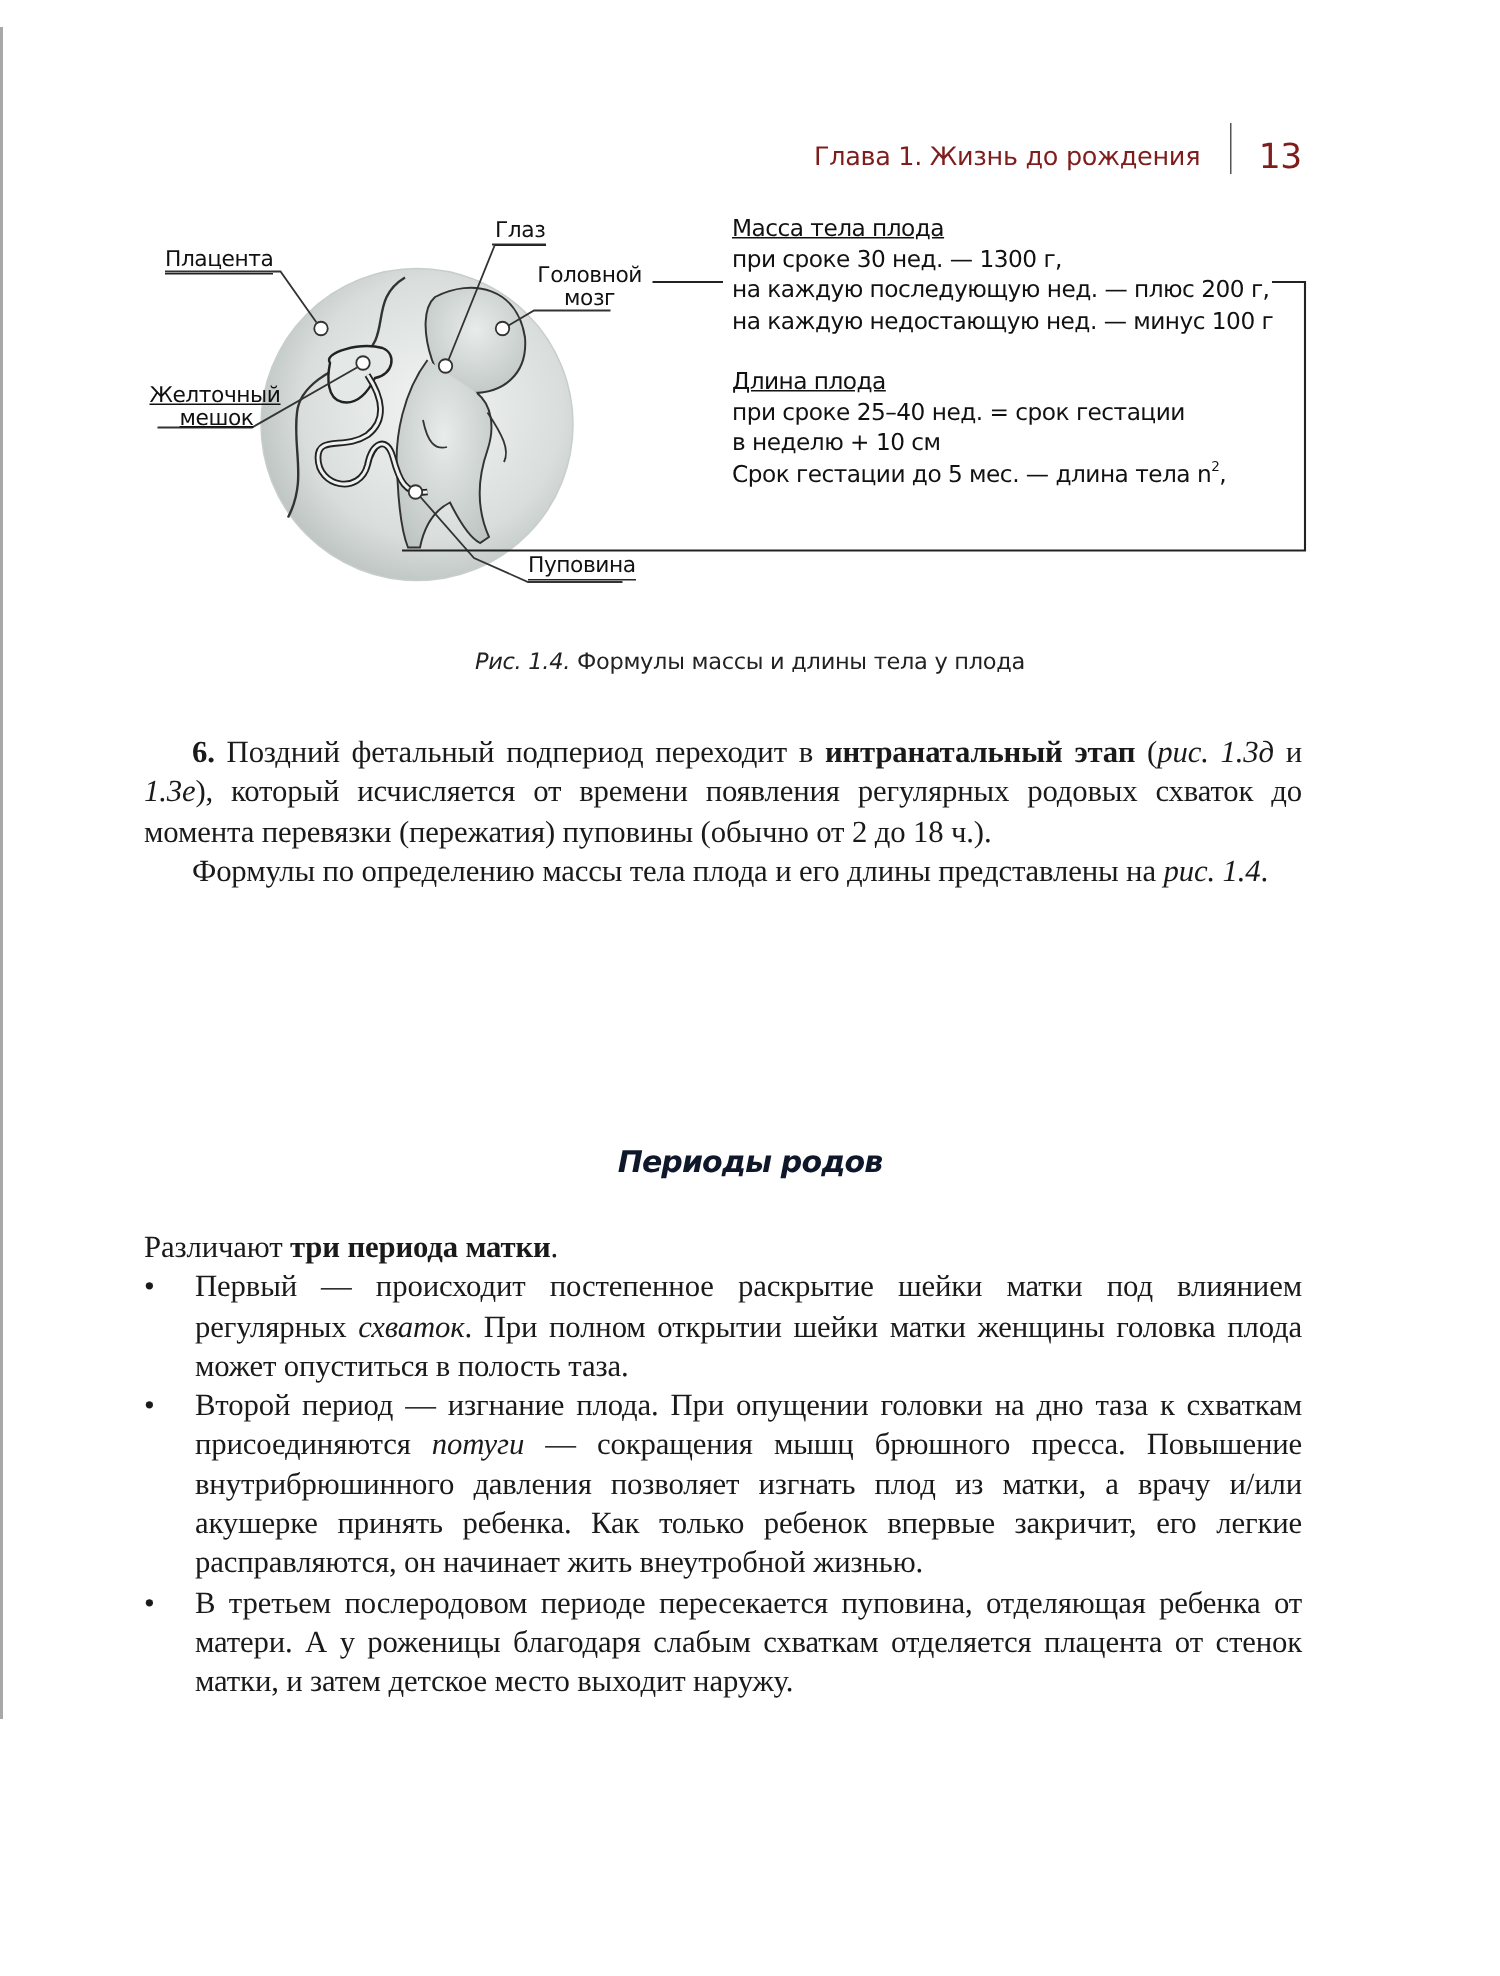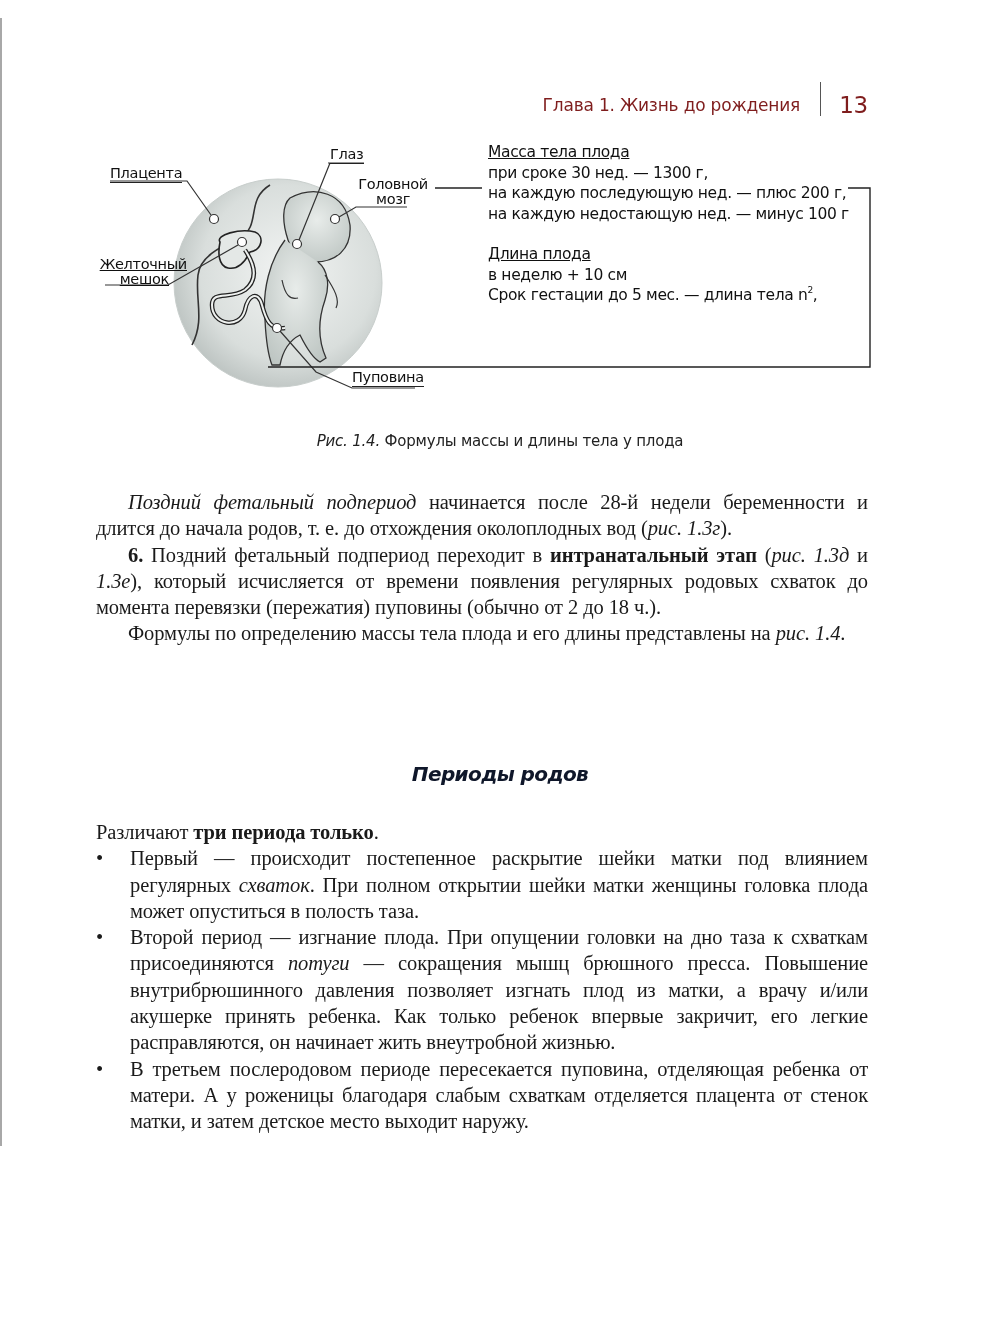--- a/index.html
+++ b/index.html
@@ -119,36 +119,36 @@
   <div class="fig-label underlined" style="left:352px; top:240px;">Пуповина</div>
 </div>
 
 <div class="formula-box">
   <span class="heading">Масса тела плода</span>
   <span class="line">при сроке 30 нед. — 1300 г,</span>
   <span class="line">на каждую последующую нед. — плюс 200 г,</span>
   <span class="line">на каждую недостающую нед. — минус 100 г</span>
   <div class="gap"></div>
   <span class="heading">Длина плода</span>
+  <span class="line">при сроке 25–40 нед. = срок гестации</span>
   <span class="line">в неделю + 10 см</span>
   <span class="line"><span>Срок гестации до 5 мес. — длина тела n</span><sup>2</sup><span>,</span></span>
 </div>
 
 <div class="caption">
   <span class="ref">Рис. 1.4.</span><span> Формулы массы и длины тела у плода</span>
 </div>
 
 <div class="body-text" style="top:489px;">
-  <p><i>Поздний фетальный подпериод</i><span> начинается после 28-й недели беременности и длится до начала родов, т. е. до отхождения околоплодных вод (</span><i>рис. 1.3г</i><span>).</span></p>
   <p><b>6.</b><span> Поздний фетальный подпериод переходит в </span><b>интранатальный этап</b><span> (</span><i>рис. 1.3д</i><span> и </span><i>1.3е</i><span>), который исчисляется от времени появления регулярных родовых схваток до момента перевязки (пережатия) пуповины (обычно от 2 до 18 ч.).</span></p>
   <p><span>Формулы по определению массы тела плода и его длины представлены на </span><i>рис. 1.4</i><span>.</span></p>
 </div>
 
 <h2 class="section-title" style="margin:0;">Периоды родов</h2>
 
 <div class="body-text" style="top:819px;">
-  <p class="noindent"><span>Различают </span><b>три периода только</b><span>.</span></p>
+  <p class="noindent"><span>Различают </span><b>три периода матки</b><span>.</span></p>
   <ul class="bullets">
     <li><span class="bullet">•</span><span>Первый — происходит постепенное раскрытие шейки матки под влиянием регулярных </span><i>схваток</i><span>. При полном открытии шейки матки женщины головка плода может опуститься в полость таза.</span></li>
     <li><span class="bullet">•</span><span>Второй период — изгнание плода. При опущении головки на дно таза к схваткам присоединяются </span><i>потуги</i><span> — сокращения мышц брюшного пресса. Повышение внутрибрюшинного давления позволяет изгнать плод из матки, а врачу и/или акушерке принять ребенка. Как только ребенок впервые закричит, его легкие расправляются, он начинает жить внеутробной жизнью.</span></li>
     <li><span class="bullet">•</span><span>В третьем послеродовом периоде пересекается пуповина, отделяющая ребенка от матери. А у роженицы благодаря слабым схваткам отделяется плацента от стенок матки, и затем детское место выходит наружу.</span><i></i><span></span></li>
   </ul>
 </div>
 
 </body></html>

